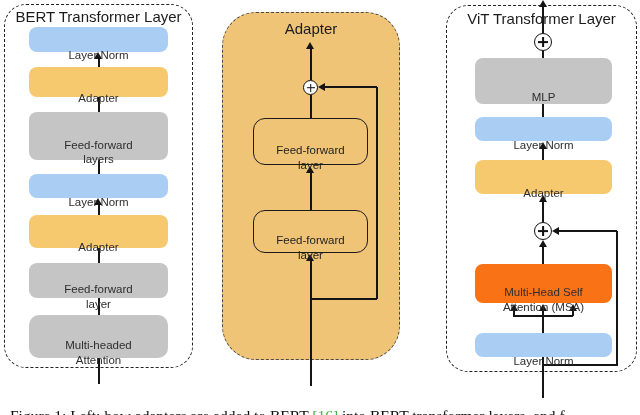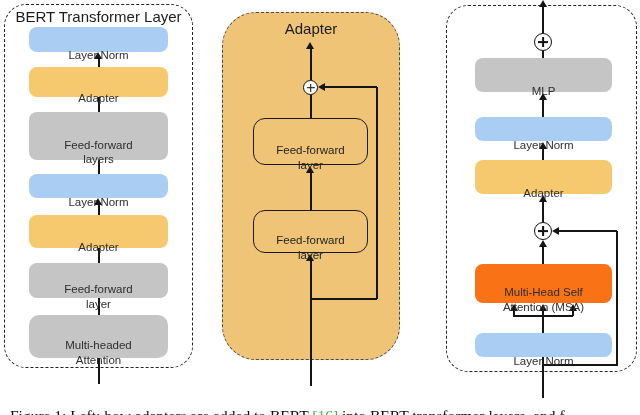--- a/index.html
+++ b/index.html
@@ -92,20 +92,21 @@
     </div>
   <div class="obox" style="left:253px;top:210px;width:115px;height:43px;">
       <span>Feed-forward
 layer</span>
     </div>
 
   <div class="panel" style="left:446px;top:5px;width:191px;height:367px;"></div>
 
   <div class="ah-up" style="left:539px;top:0px;"></div>
   <div class="vl" style="left:542px;top:6px;height:27px;"></div>
+  <div class="ptitle" style="left:446px;top:10px;width:191px;">ViT Transformer Layer</div>
   <div class="pc pc-lg" style="left:534px;top:33px;"></div>
   <div class="vl" style="left:542px;top:51px;height:7px;"></div>
   <div class="ah-up" style="left:539px;top:93px;"></div>
   <div class="vl" style="left:542px;top:99px;height:18px;"></div>
   <div class="ah-up" style="left:539px;top:142px;"></div>
   <div class="vl" style="left:542px;top:148px;height:12px;"></div>
   <div class="ah-up" style="left:539px;top:195px;"></div>
   <div class="vl" style="left:542px;top:201px;height:21px;"></div>
   <div class="pc pc-lg" style="left:534px;top:222px;"></div>
   <div class="ah-left" style="left:552px;top:227px;"></div>
@@ -117,21 +118,21 @@
 
   <div class="ah-up" style="left:539px;top:304px;"></div>
   <div class="vl" style="left:542px;top:310px;height:23px;"></div>
   <div class="hl" style="left:513px;top:315px;width:60px;"></div>
   <div class="vl" style="left:513px;top:310px;height:6px;"></div>
   <div class="ah-up" style="left:510px;top:304px;"></div>
   <div class="vl" style="left:572px;top:310px;height:6px;"></div>
   <div class="ah-up" style="left:569px;top:304px;"></div>
   <div class="vl" style="left:542px;top:357px;height:41px;"></div>
 
-  <div class="block gray" style="left:475px;top:58px;width:137px;height:34px;">
+  <div class="block gray" style="left:475px;top:58px;width:137px;height:46px;">
       <span>MLP</span>
     </div>
   <div class="block blue" style="left:475px;top:117px;width:137px;height:24px;">
       <span>Layer Norm</span>
     </div>
   <div class="block yellow" style="left:475px;top:160px;width:137px;height:34px;">
       <span>Adapter</span>
     </div>
   <div class="block pink" style="left:475px;top:264px;width:137px;height:39px;">
       <span>Multi-Head Self

